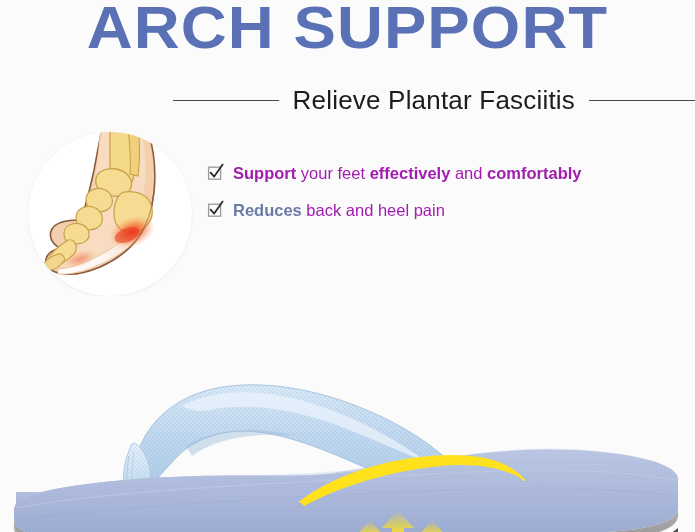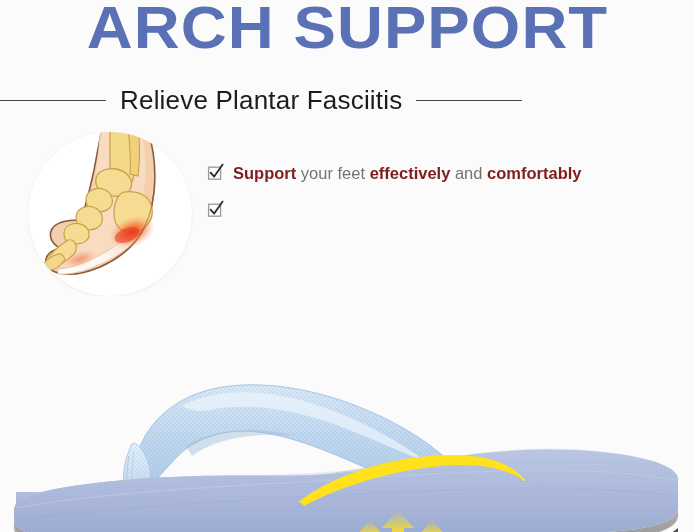--- a/index.html
+++ b/index.html
@@ -21,21 +21,21 @@
     color:#5a72b5;
     transform:scaleX(1.06);
     transform-origin:50% 50%;
     white-space:nowrap;
     line-height:1.12;
   }
 
   
   .sub-row{
     position:absolute; left:0; top:85px; width:695px;
-    display:flex; align-items:center; justify-content:flex-start; gap:14px;
+    display:flex; align-items:center; justify-content:flex-end; gap:14px;
   }
   .rule{
     height:1px; width:106px; background:#4a4a4a; flex:none;
   }
   .subtitle{
     font-size:26px; font-weight:400; color:#1c1c1c;
     letter-spacing:.2px; white-space:nowrap;
   }
 
   
@@ -52,23 +52,23 @@
   .bullets{
     position:absolute; left:207px; top:163px; width:488px;
   }
   .bullet{
     display:flex; align-items:flex-start; gap:9px;
     margin-bottom:17px;
     font-size:16.5px; line-height:20px; color:#222;
     white-space:nowrap;
   }
   .cb{flex:none; width:17px; height:19px; position:relative; top:0px;}
-  .b-dark{font-weight:bold;color:#7f1d1d;}
+  .b-dark{font-weight:bold;color:#a21caf;}
   .b-blue{font-weight:bold;color:#6b7ba8;}
-  .b-reg{font-weight:400;color:#737373;}
+  .b-reg{font-weight:400;color:#a21caf;}
 
   
   .sandal{position:absolute;left:0;top:296px;width:695px;height:236px;}
   .sandal svg{display:block;}
 </style>
 </head>
 <body>
 
 <div class="headline">ARCH SUPPORT</div>
 
@@ -157,20 +157,23 @@
       <span class="b-dark">Support</span><span class="b-reg"> your feet </span><span class="b-dark">effectively</span><span class="b-reg"> and </span><span class="b-dark">comfortably</span>
     </span>
   </div>
 
   <div class="bullet">
     <span class="cb">
       <svg width="17" height="19" viewBox="0 0 17 19">
         <rect x="1.6" y="4.2" width="12" height="12" fill="none" stroke="#9a9a9a" stroke-width="1.3"></rect>
         <path d="M3.6 9.6 L7.2 13.6 L15.6 1.6" fill="none" stroke="#2b2b2b" stroke-width="1.8" stroke-linecap="round" stroke-linejoin="round"></path>
       </svg>
+    </span>
+    <span>
+      <span class="b-blue">Reduces</span><span class="b-reg"> back and heel pain</span>
     </span>
   </div>
 
 
 </div>
 
 <div class="sandal">
   <svg width="695" height="236" viewBox="0 0 695 236" xmlns="http://www.w3.org/2000/svg">
     <defs>
       <linearGradient id="strapG" x1="0" y1="0" x2="0" y2="1">

